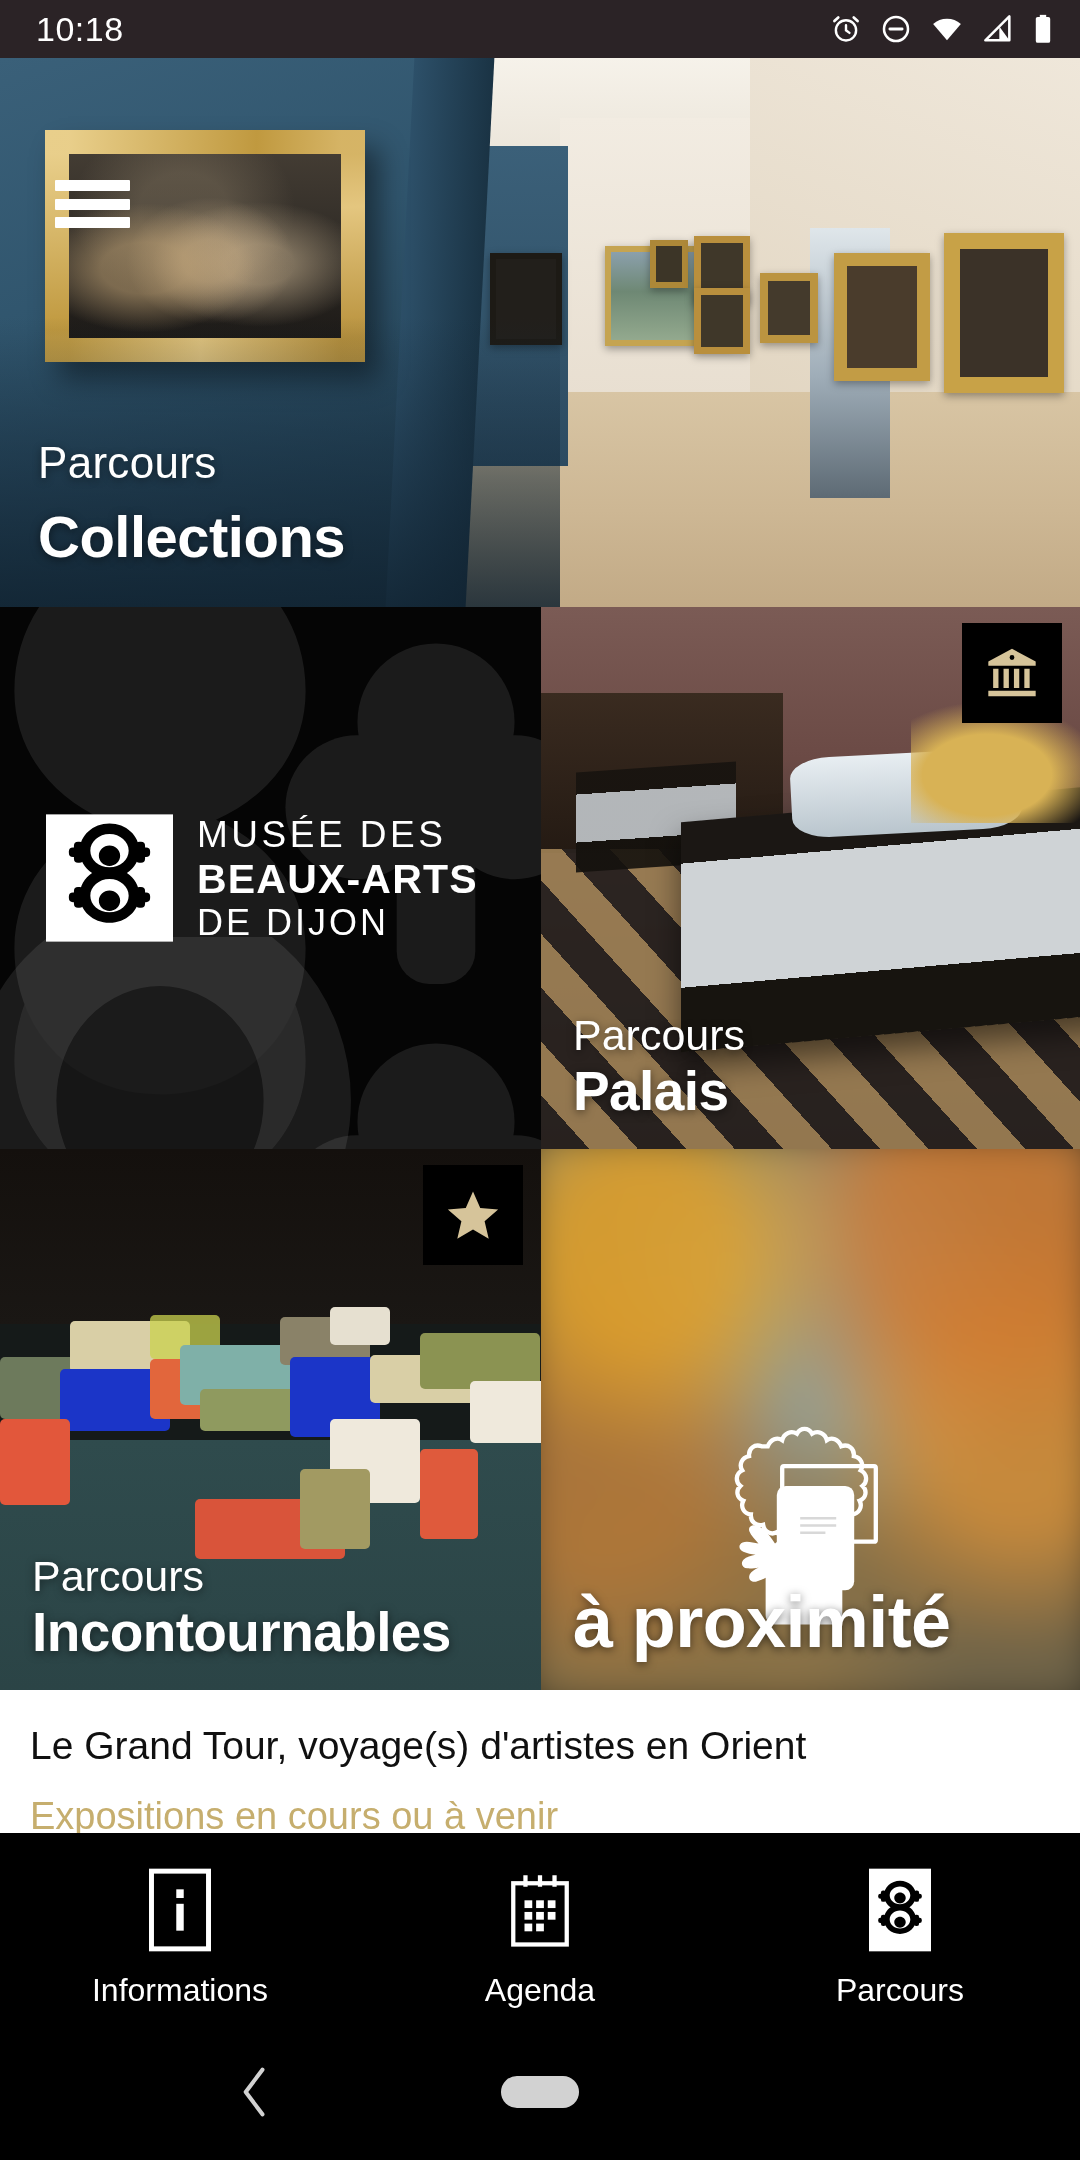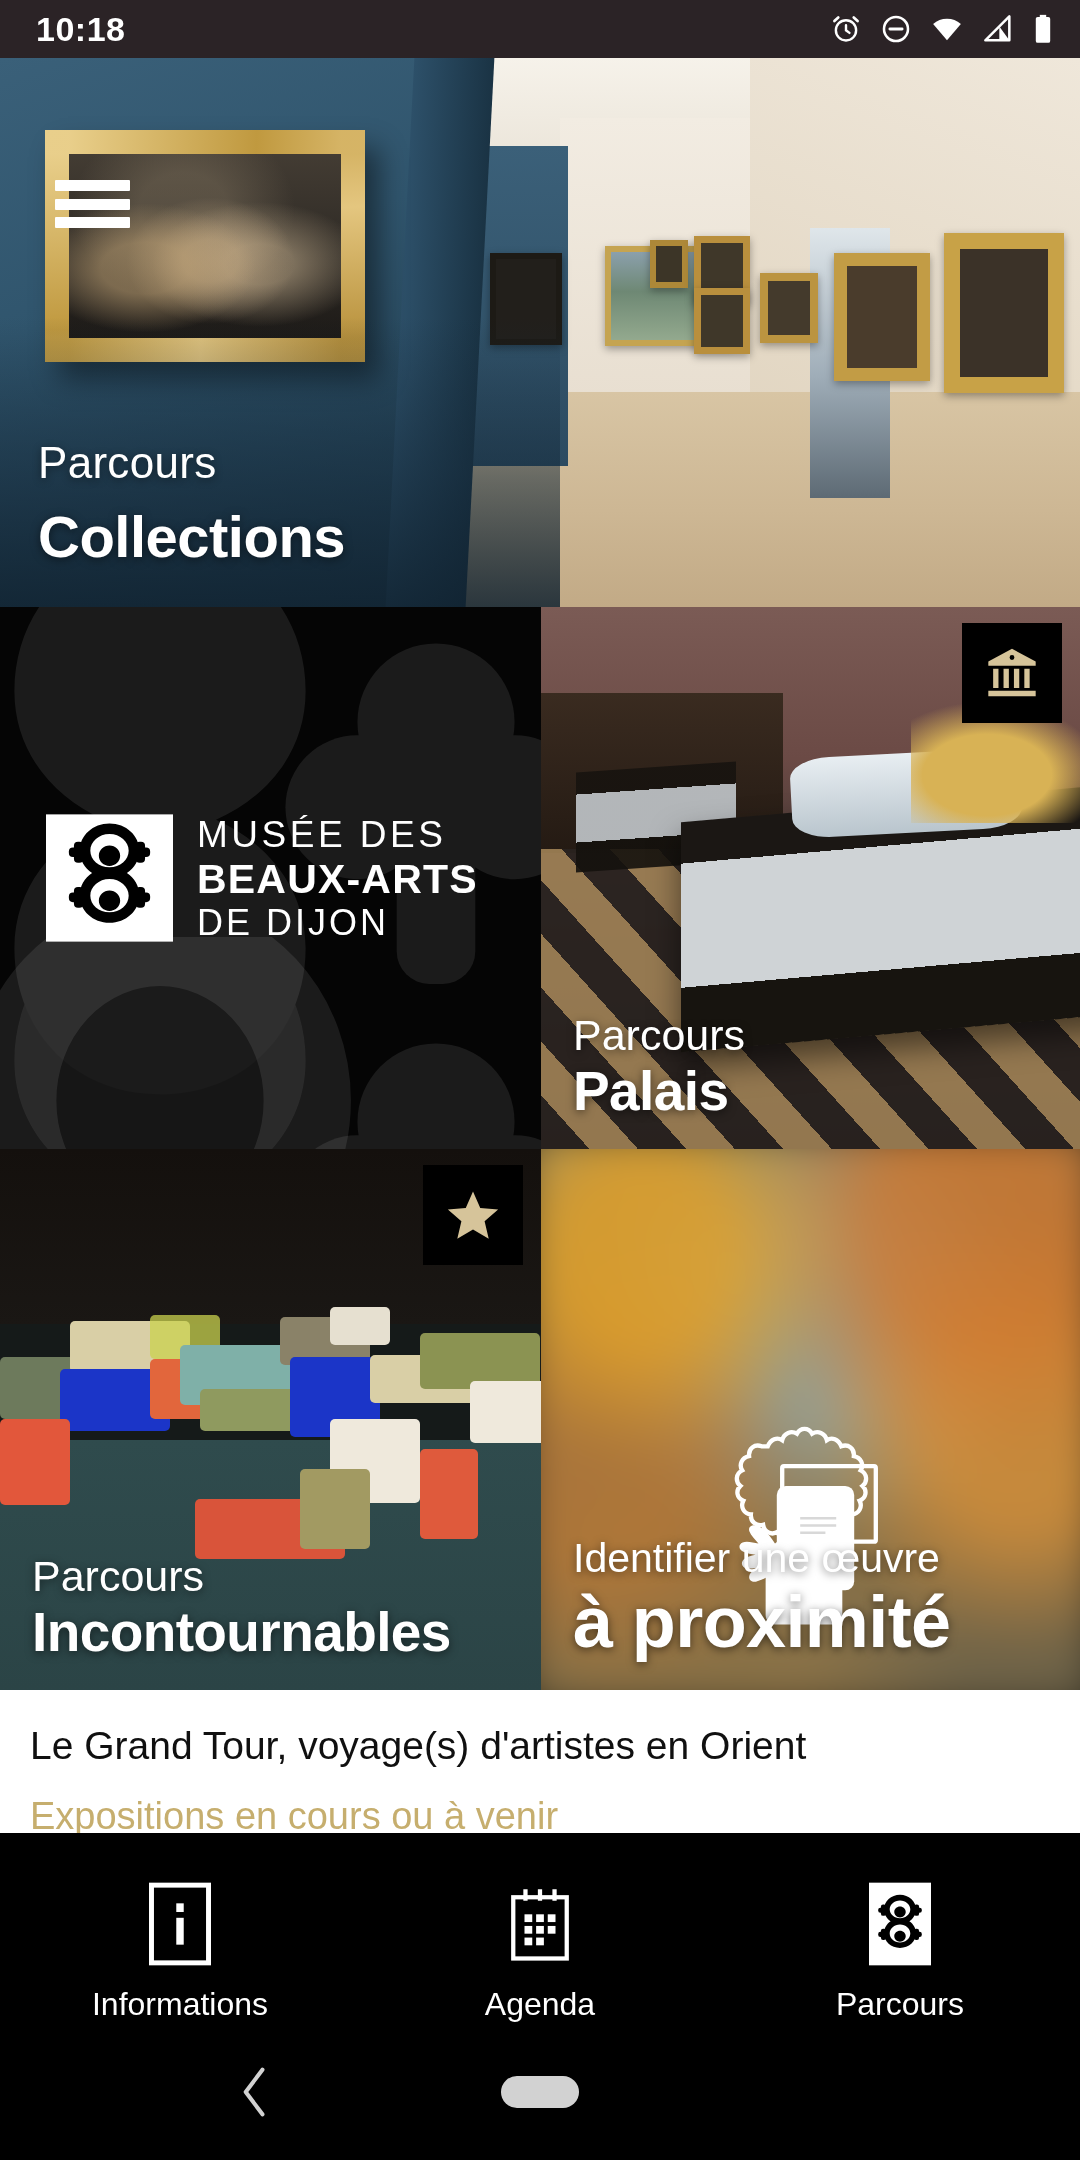--- a/index.html
+++ b/index.html
@@ -5,21 +5,21 @@
   * { margin:0; padding:0; box-sizing:border-box; }
   html,body { width:1080px; height:2160px; background:#000; overflow:hidden; }
   body { font-family:"Liberation Sans", sans-serif; -webkit-font-smoothing:antialiased; }
 
   
   .statusbar{
     position:absolute; top:0; left:0; width:1080px; height:58px;
     background:#2b2326; display:flex; align-items:center;
     padding:0 26px 0 36px; color:#fff;
   }
-  .clock{ font-size:34px; letter-spacing:.5px; font-weight:700; }
+  .clock{ font-size:34px; letter-spacing:.5px; font-weight:400; }
   .sb-right{ margin-left:auto; display:flex; align-items:center; gap:18px; }
   .sb-ico{ display:block; }
 
   
   .hero{
     position:absolute; top:58px; left:0; width:1080px; height:549px;
     overflow:hidden; background:#2f5068;
   }
   .hero-photo{ position:absolute; inset:0; }
   
@@ -183,21 +183,21 @@
   
   .news{ position:absolute; top:1690px; left:0; width:1080px; height:143px;
          background:#fff; padding:32px 30px 0; overflow:hidden; }
   .news-title{ font-size:39px; color:#101010; font-weight:400; line-height:1.25;
                white-space:nowrap; }
   .news-sub{ font-size:38px; color:#c6ae6e; font-weight:400; margin-top:24px;
              white-space:nowrap; }
 
   
   .bottomnav{ position:absolute; top:1833px; left:0; width:1080px; height:190px;
-              background:#000; display:flex; align-items:flex-end; padding-top:20px; }
+              background:#000; display:flex; align-items:center; padding-top:20px; }
   .navitem{ flex:1; display:flex; flex-direction:column; align-items:center; gap:20px;
             color:#fff; cursor:pointer; }
   .nav-ico{ height:84px; display:flex; align-items:center; justify-content:center; }
   .nav-label{ font-size:32px; font-weight:400; }
 
   
   .androidnav{ position:absolute; top:2023px; left:0; width:1080px; height:137px;
                background:#000; }
   .and-back{ position:absolute; left:240px; top:50%; transform:translateY(-50%); }
   .and-home{ position:absolute; left:50%; top:50%; transform:translate(-50%,-50%);
@@ -393,21 +393,20 @@
         <g fill="#fff">
           <path d="M48 62h30v17H60l-5.5 6v-6H48z" transform="translate(2,-2)"></path>
         </g>
         <g stroke="#d8d8d8" stroke-width="1.4">
           <path d="M54 66h20M54 70h20M54 74h14"></path>
         </g>
         <path fill="#fff" d="M40 80c-2.6-4-6.4-8.6-9.6-9.8-3.2-1.2-5.6.6-4.6 3.2.8 2.2 3.2 4.6 5 6.6-3-.6-6.6-1.6-8.8-.6-2.6 1.2-2.2 4 .4 5.2 2 .9 4.6 1.4 6.8 1.7-2.4.4-5.2 1.2-6.6 2.6-2 2-.8 4.6 2 4.9 2 .2 4.4-.1 6.4-.5-2 .9-4.2 2.2-5 3.8-1.2 2.4.6 4.6 3.4 4.1 1.8-.3 3.8-1.3 5.4-2.2v20.7c0 2.9 2.3 5.3 5.2 5.3h32.2c2.9 0 5.2-2.4 5.2-5.3V84.5c0-3-2-5.5-5-6.2l-4-1 .2-.3H44z"></path>
       </svg>
     </div>
     <div class="tile-caption wide">
-      <div class="tc-top">Identifier une œuvre</div>
       <div class="tc-main">à proximité</div>
     </div>
   </div>
 </div>
 
 <div class="news">
   <div class="news-title">Le Grand Tour, voyage(s) d'artistes en Orient</div>
   <div class="news-sub">Expositions en cours ou à venir</div>
 </div>
 

